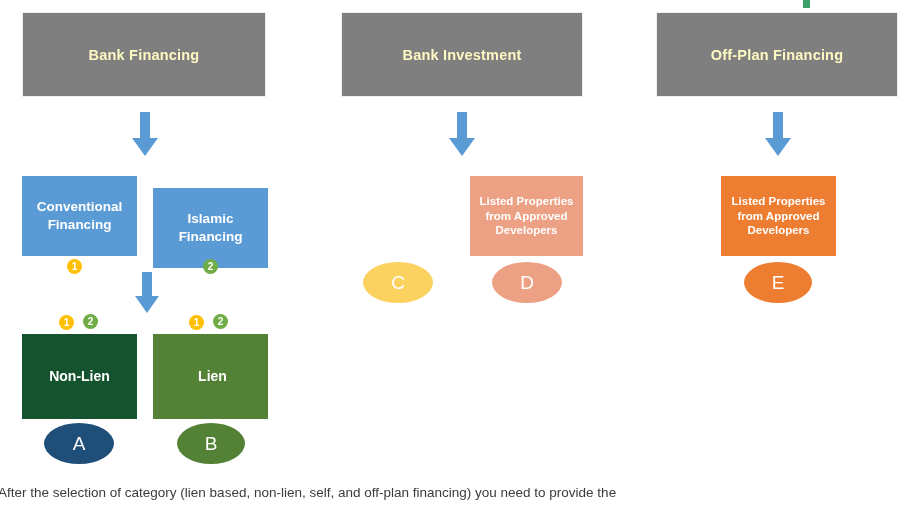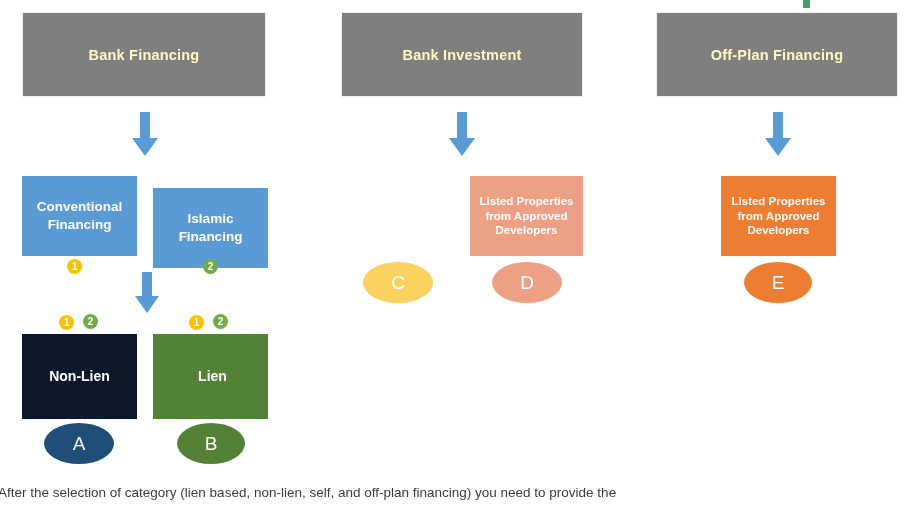--- a/index.html
+++ b/index.html
@@ -41,21 +41,21 @@
     display: flex;
     align-items: center;
     justify-content: center;
     text-align: center;
     color: #ffffff;
     font-weight: bold;
     line-height: 1.3;
     padding: 4px;
   }
   .proc-box.blue   { background: #5b9bd5; font-size: 13.5px; }
-  .proc-box.navy   { background: #0f172a; font-size: 14px; }
+  .proc-box.navy   { background: #14532d; font-size: 14px; }
   .proc-box.green  { background: #538135; font-size: 14px; padding-left: 8px; }
   .proc-box.yellow { background: #fbd25f; font-size: 11.5px; }
   .proc-box.salmon { background: #eda184; font-size: 11.5px; }
   .proc-box.orange { background: #ed7d31; font-size: 11.5px; }
 
   
   .ellipse {
     display: flex;
     align-items: center;
     justify-content: center;

